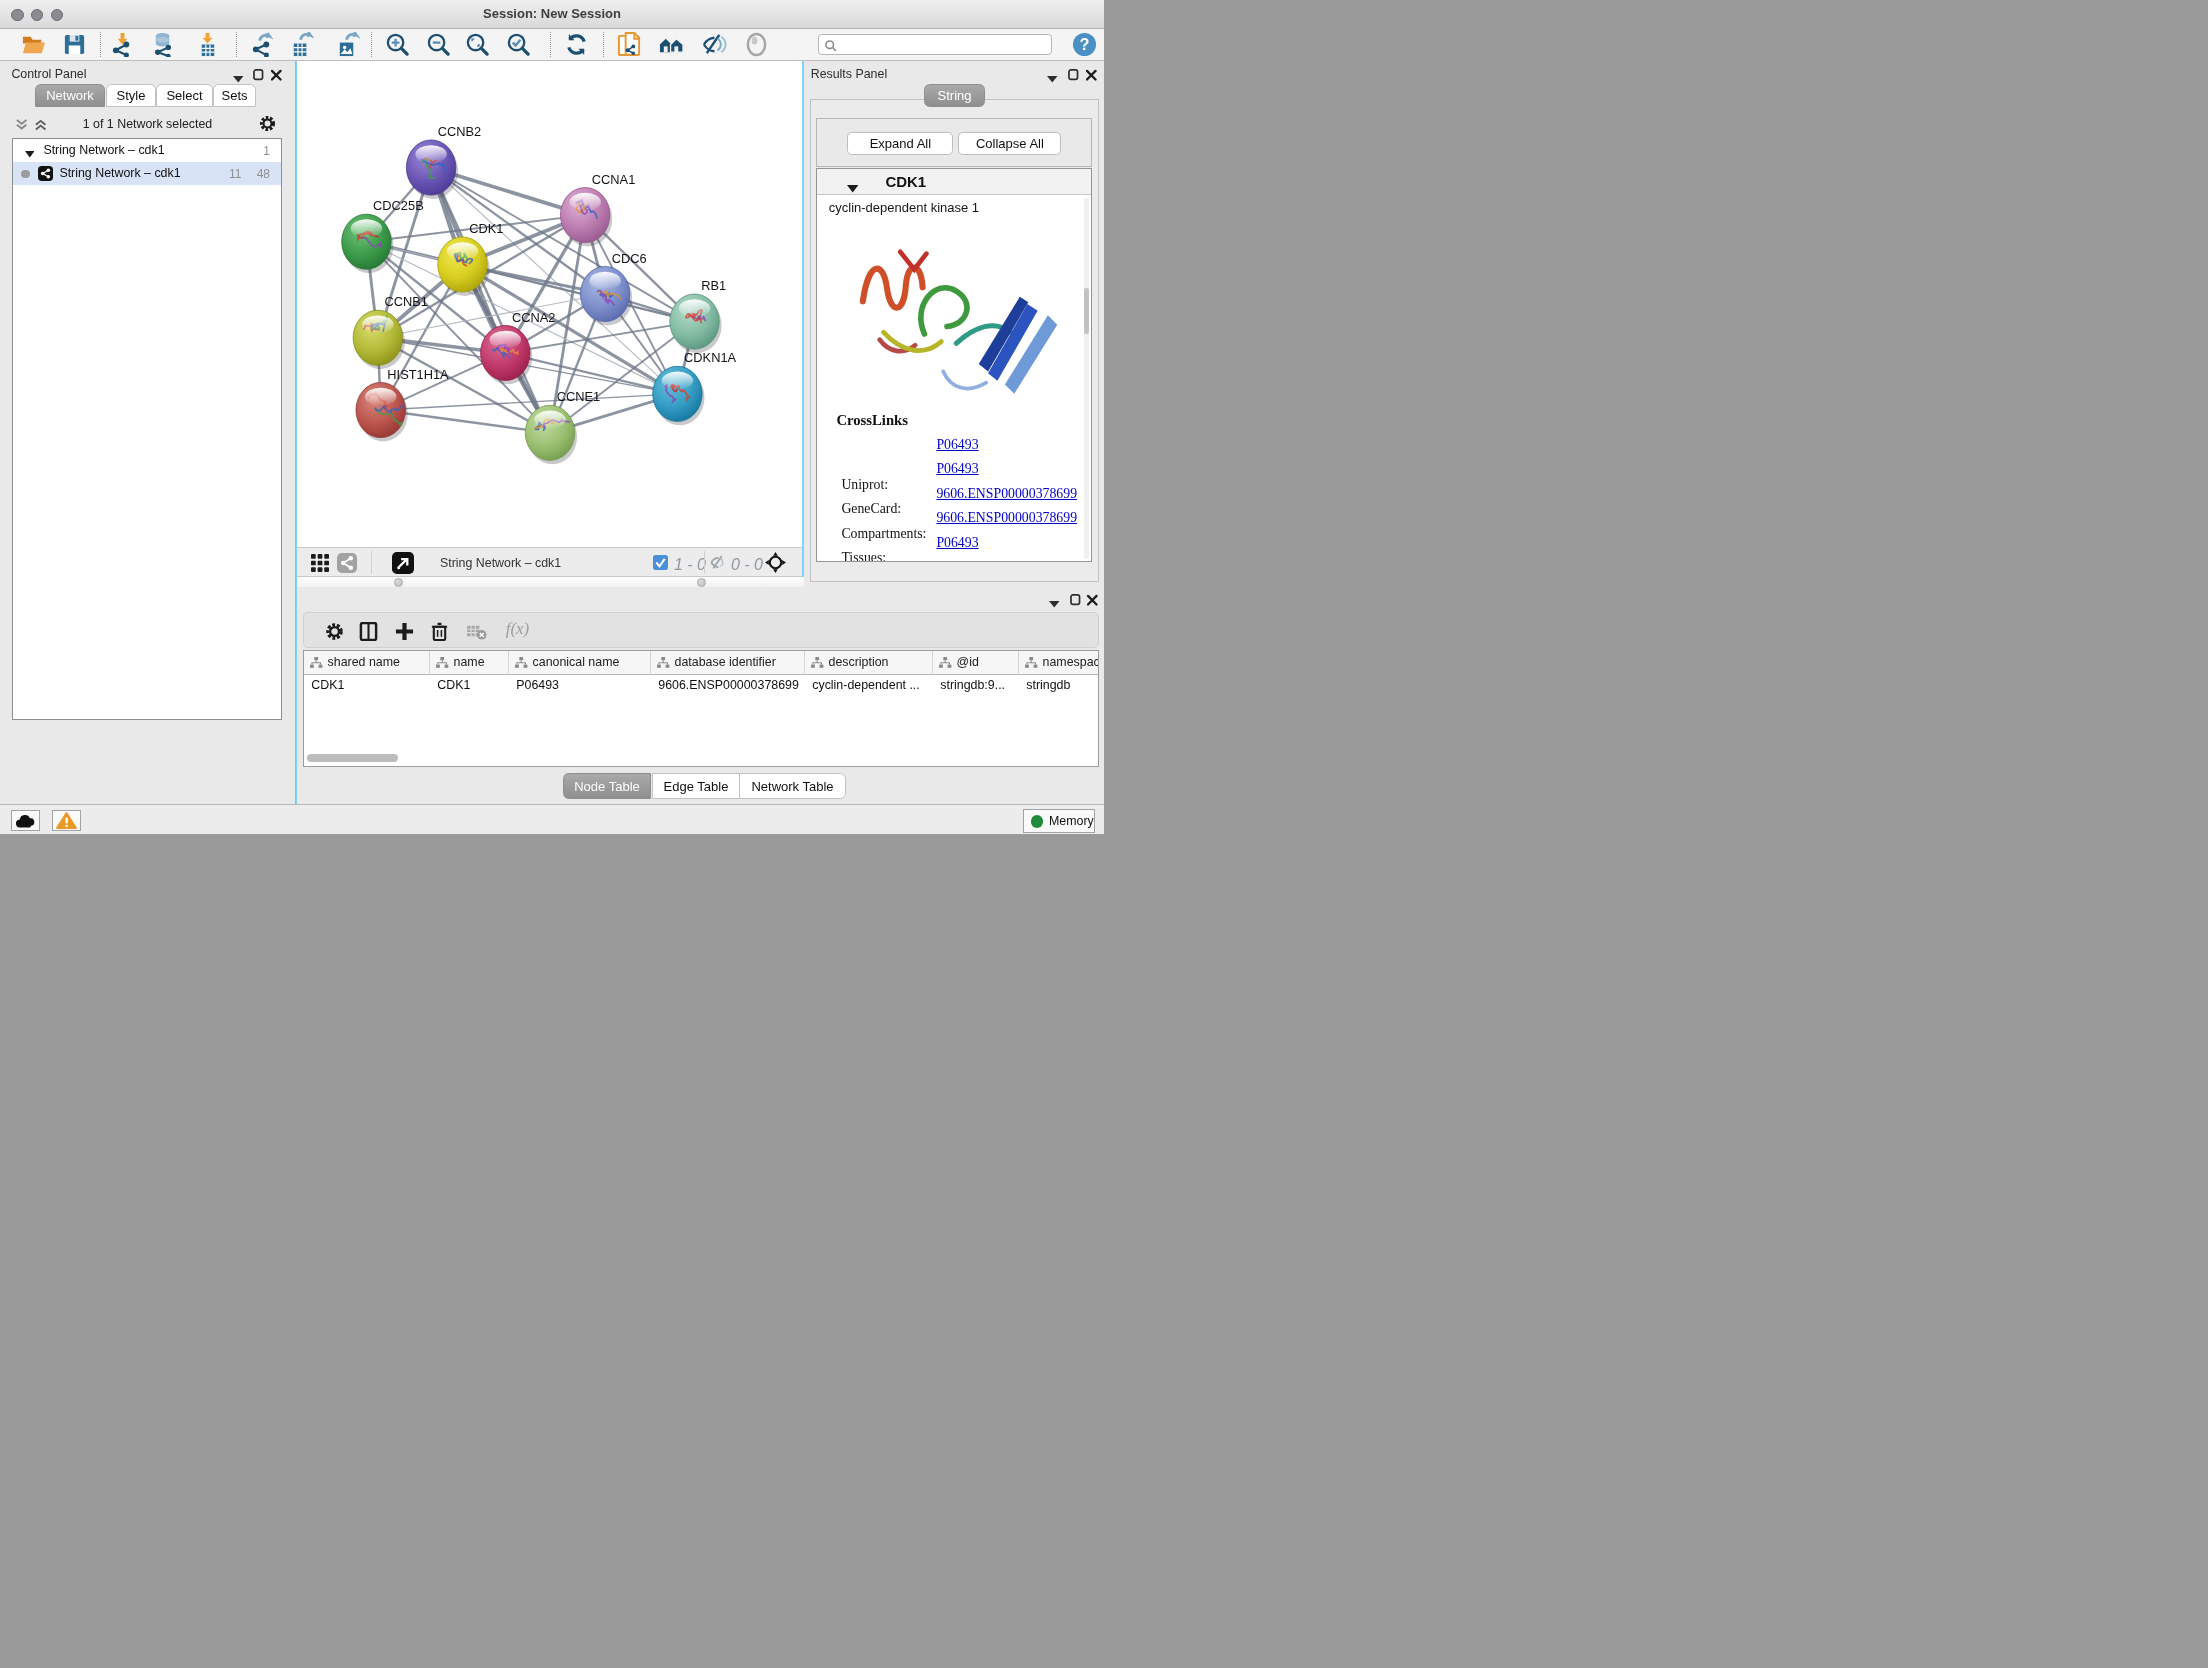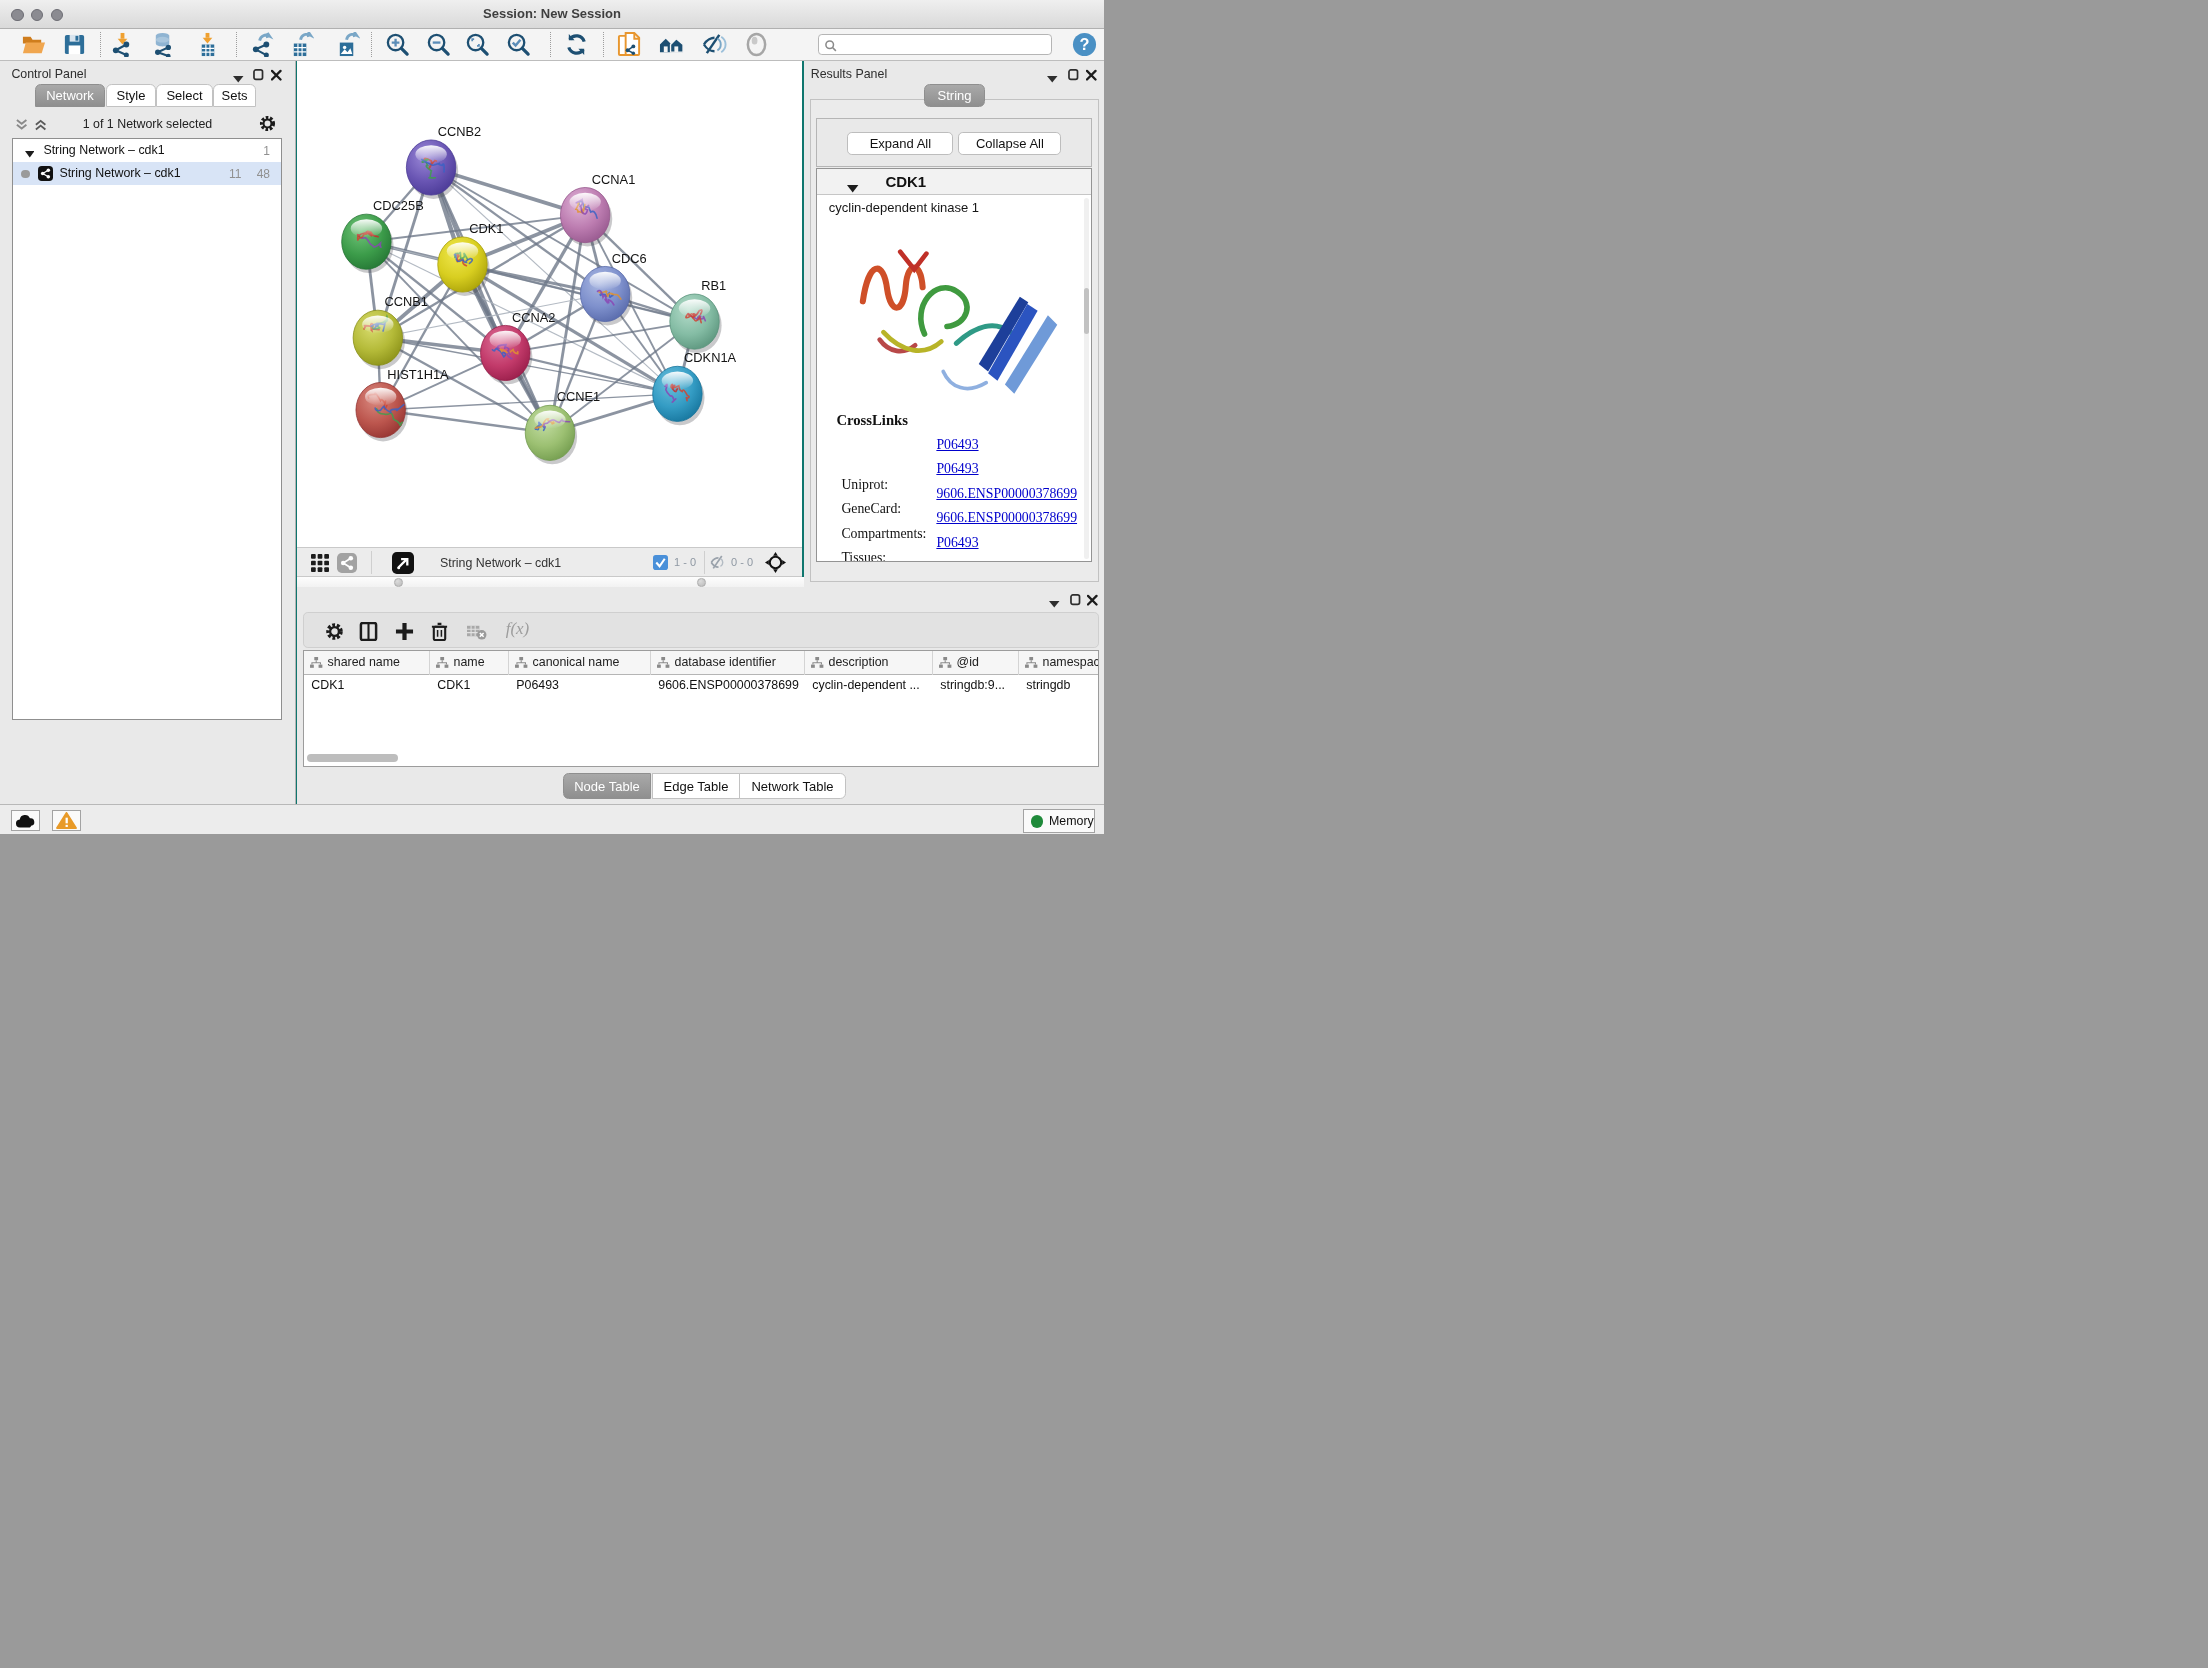--- a/index.html
+++ b/index.html
@@ -1,17 +1,17 @@
 <!DOCTYPE html>
 <html style="font-size:15px"><head>
 <meta charset="utf-8">
 <style>
   * { margin:0; padding:0; box-sizing:border-box; }
   html,body { width:1104px; height:834px; font-family:"Liberation Sans", sans-serif; background:#9a9a9a; }
-  .window { position:absolute; left:0; top:0; width:1104px; height:834px; background:#0f766e; overflow:hidden; }
+  .window { position:absolute; left:0; top:0; width:1104px; height:834px; background:#7dd3fc; overflow:hidden; }
 
   
   .titlebar { position:absolute; left:0; top:0; width:1104px; height:28.5px;
     background:linear-gradient(#efefef,#d9d9d9); border-bottom:1px solid #b0b0b0; }
   .tl-dot { position:absolute; top:8.6px; width:12.4px; height:12.4px; border-radius:50%;
     background:#8b8b91; border:1px solid #6d6d74; }
   .win-title { position:absolute; top:5.7px; left:0; width:100%; text-align:center;
     font-size:13px; font-weight:bold; color:#3e3e3e; }
 
   
@@ -39,21 +39,21 @@
   .trow { position:relative; width:100%; height:23px; font-size:12.4px; color:#111; }
   .trow.sel { background:#d8e4f6; }
   .trow .cnt { position:absolute; top:4.8px; font-size:12px; color:#909090; }
 
   
   .canvas { position:absolute; left:297px; top:61px; width:505px; height:486px; background:#fff; }
   .cfooter { position:absolute; left:297px; top:547px; width:505px; height:29.5px; background:#ececec;
     border-top:1px solid #c9c9c9; border-bottom:1px solid #c9c9c9; }
   .cfooter .ftitle { position:absolute; left:143px; top:7.6px; font-size:12.4px; color:#333; }
   .fdiv { position:absolute; top:2.9px; height:23px; border-left:1px solid #cfcfcf; }
-  .fcount { position:absolute; top:7.6px; font-size:11px; color:#8f98a3; }
+  .fcount { position:absolute; top:7.6px; font-size:16px; color:#8f98a3;font-style:italic; }
   .hsplit { position:absolute; left:297px; top:577px; width:807px; height:9.5px;
     background:linear-gradient(#fdfdfd,#f2f2f2); }
   .splitdot { position:absolute; top:1px; width:8.6px; height:8.6px; border-radius:50%;
     background:radial-gradient(circle at 35% 30%, #dcdcdc, #b9b9b9); border:1px solid #adadad; }
 
   
   .rpanel { position:absolute; left:804px; top:61px; width:301px; height:526px; background:#e9e9e9; }
   .rbody { position:absolute; left:5.7px; top:38px; width:289px; height:483px; background:#ebebeb; border:1px solid #c2c2c2; }
   .rbtnbox { position:absolute; left:5.7px; top:18px; width:276px; height:49px; background:#e9e9e9; border:1px solid #b5b5b5; }
   .rbtn { position:absolute; top:13.3px; height:23px; background:#fff; border:1px solid #bdbdbd; border-radius:4.8px;

